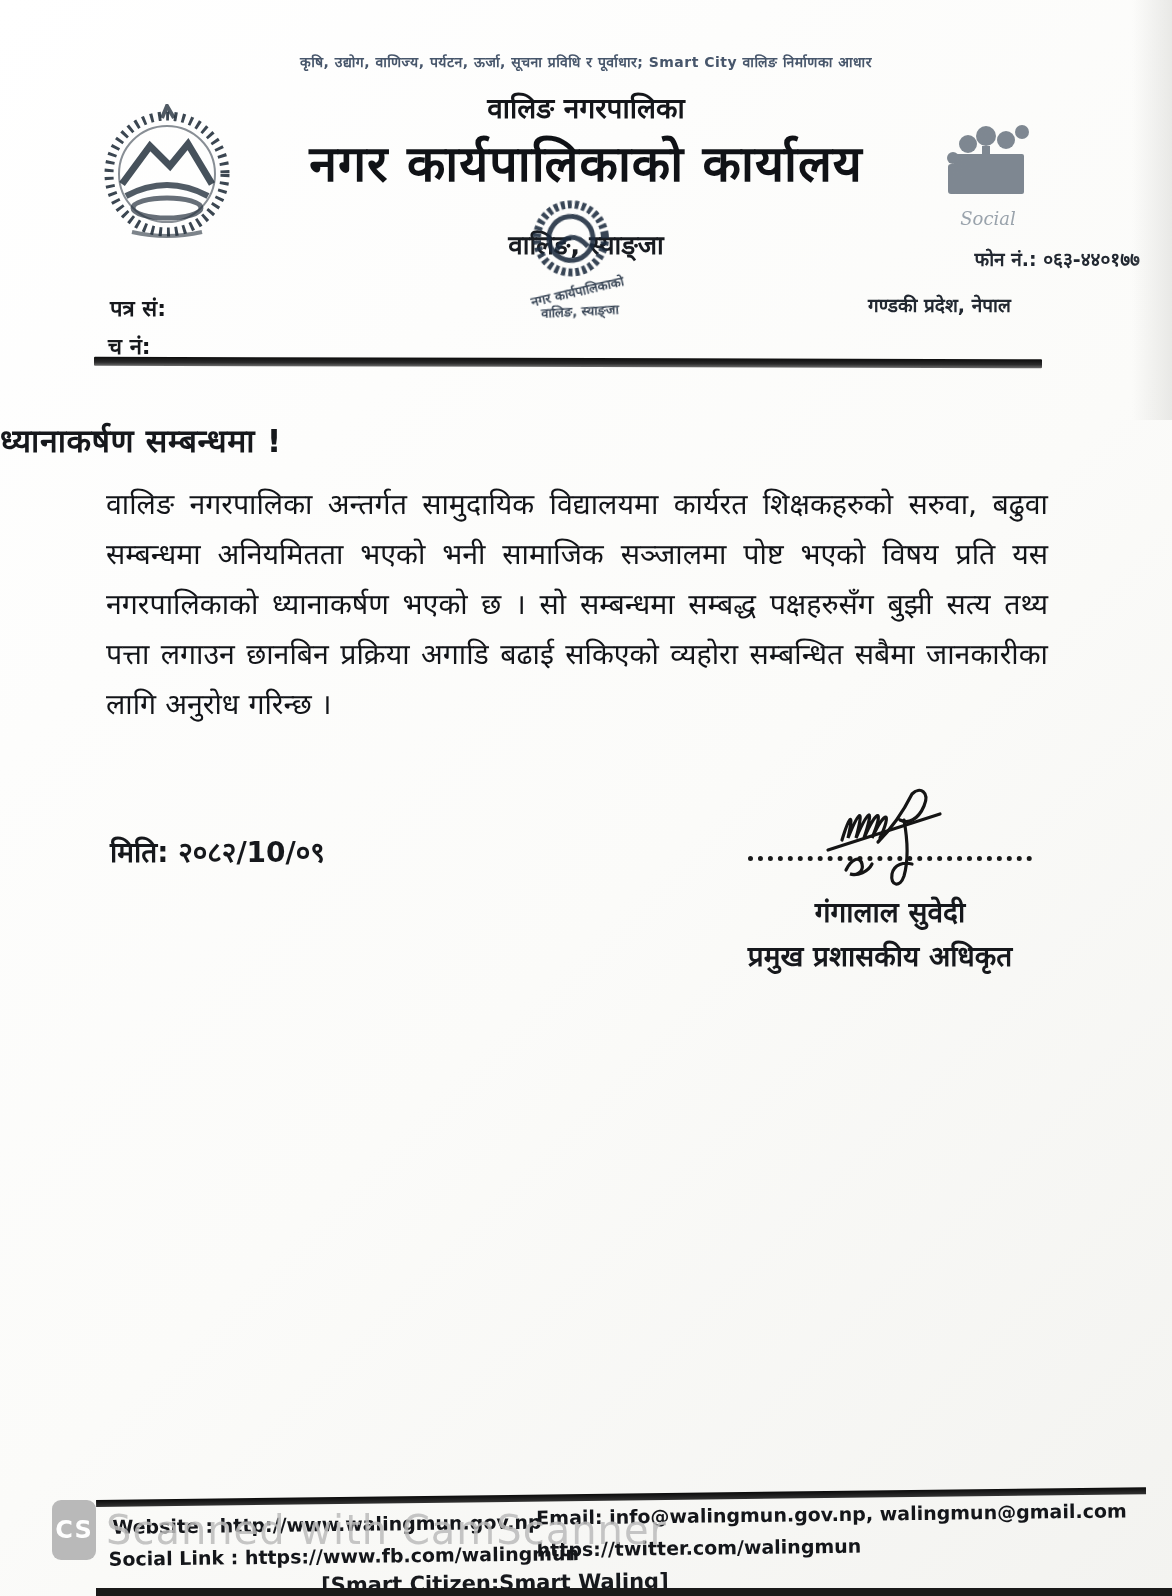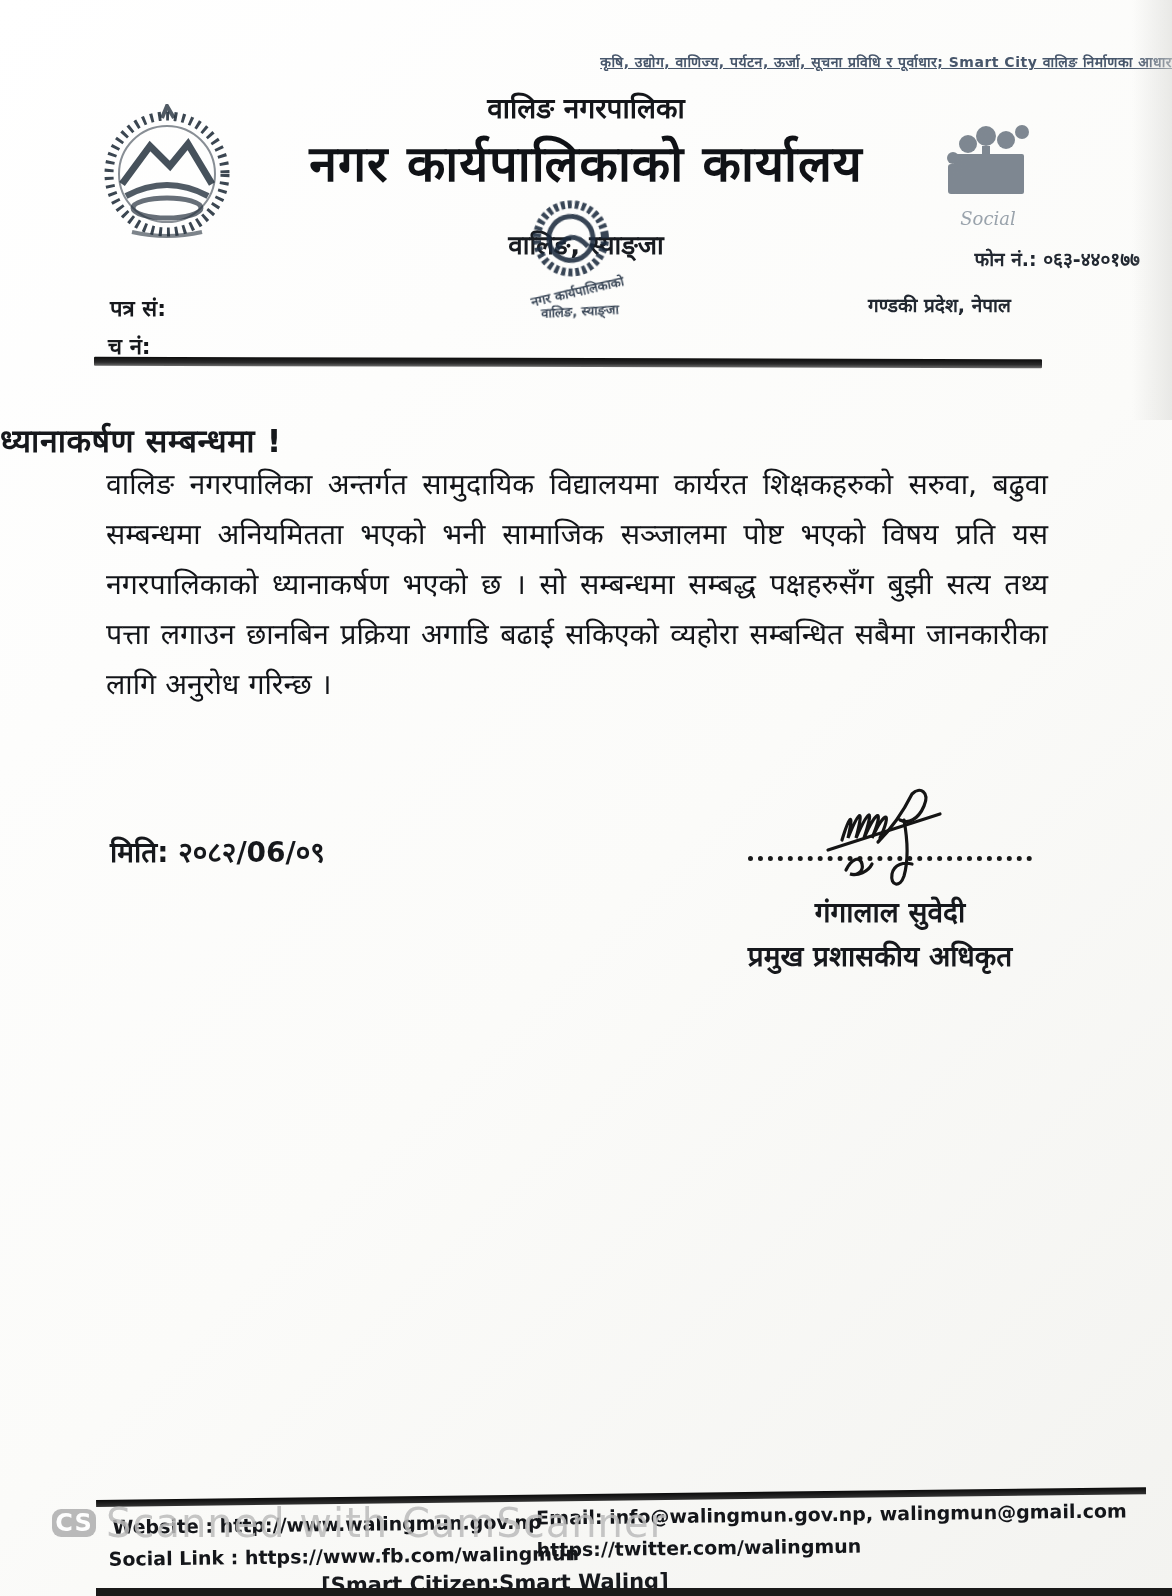--- a/index.html
+++ b/index.html
@@ -14,22 +14,22 @@
     background:linear-gradient(135deg,#ffffff 0%,#fbfbf9 55%,#f3f3f0 100%);
     color:#16181c;
   }
   .page::after{ 
     content:""; position:absolute; top:0; right:0; width:40px; height:420px;
     background:linear-gradient(to left,#dcdcd9,transparent); opacity:.6; pointer-events:none;
   }
   
   .tagline{
     position:absolute; top:52px; left:0; width:100%;
-    text-align:right; font-size:14px; color:#47566b; letter-spacing:.5px;
-    filter:blur(.4px); font-weight:600;text-decoration:underline;
+    text-align:center; font-size:14px; color:#47566b; letter-spacing:.5px;
+    filter:blur(.4px); font-weight:600;
   }
   .muni-name{
     position:absolute; top:88px; left:0; width:100%;
     text-align:center; font-size:28px; font-weight:bold; color:#14161a;
   }
   .office-title{
     position:absolute; top:128px; left:0; width:100%;
     text-align:center; font-size:50px; font-weight:bold; color:#101216;
     letter-spacing:1px;
   }
@@ -66,21 +66,21 @@
     position:absolute; top:358px; left:94px; width:948px; height:9px;
     background:linear-gradient(#0c0c0c,#2b2b2b 60%,#6b6b6b);
     transform:rotate(.15deg); border-radius:1px;
   }
   
   .subject{
     position:absolute; top:418px; left:0; width:100%;
     text-align:left; font-size:32px; font-weight:bold; letter-spacing:.5px;
   }
   .body-text{
-    position:absolute; top:460px; left:106px; width:942px;
+    position:absolute; top:480px; left:106px; width:942px;
     font-size:28.5px; line-height:50px; text-align:justify; color:#121418;
     font-weight:500;
   }
   .date-line{
     position:absolute; top:832px; left:110px; font-size:28px; font-weight:bold;
   }
   
   .sig-block{ position:absolute; top:790px; left:720px; width:340px; text-align:center; }
   .sig-dots{
     position:absolute; top:66px; left:28px; width:284px;
@@ -99,21 +99,21 @@
   .foot-row1r{ position:absolute; top:12px; left:536px; font-size:19px; font-weight:bold; color:#14161a; }
   .foot-row2l{ position:absolute; top:48px; left:108px; font-size:19px; font-weight:bold; color:#14161a; }
   .foot-row2r{ position:absolute; top:44px; left:536px; font-size:19px; font-weight:bold; color:#14161a; }
   .foot-slogan{ position:absolute; top:76px; left:320px; font-size:21px; font-weight:bold; color:#17191d; }
   .bottom-band{
     position:absolute; bottom:0; left:96px; width:1076px; height:8px; background:#1a1a1a;
   }
   
   .cs-wm{ position:absolute; top:1500px; left:52px; display:flex; align-items:center; gap:10px; z-index:5; }
   .cs-badge{
-    width:44px; height:28px; border-radius:9px; background:#b9b9b9;
+    width:44px; height:60px; border-radius:9px; background:#b9b9b9;
     color:#fefefe; font-size:24px; font-weight:bold; display:flex;
     align-items:center; justify-content:center; letter-spacing:1px;
   }
   .cs-text{
     font-size:40px; color:#bcbcbc; font-weight:500; letter-spacing:1px;
     white-space:nowrap; opacity:.85;
   }
 </style>
 </head>
 <body>
@@ -168,21 +168,21 @@
   </div>
 
   <div class="phone">फोन नं.: ०६३-४४०१७७</div>
   <div class="province">गण्डकी प्रदेश, नेपाल</div>
   <div class="refno">पत्र सं:</div>
   <div class="chano">च नं:</div>
   <div class="rule-top"></div>
 
   <div class="subject">ध्यानाकर्षण सम्बन्धमा !</div>
   <div class="body-text">वालिङ नगरपालिका अन्तर्गत सामुदायिक विद्यालयमा कार्यरत शिक्षकहरुको सरुवा, बढुवा सम्बन्धमा अनियमितता भएको भनी सामाजिक सञ्जालमा पोष्ट भएको विषय प्रति यस नगरपालिकाको ध्यानाकर्षण भएको छ । सो सम्बन्धमा सम्बद्ध पक्षहरुसँग बुझी सत्य तथ्य पत्ता लगाउन छानबिन प्रक्रिया अगाडि बढाई सकिएको व्यहोरा सम्बन्धित सबैमा जानकारीका लागि अनुरोध गरिन्छ ।</div>
-  <div class="date-line">मिति: २०८२/06/०९</div>
+  <div class="date-line">मिति: २०८२/10/०९</div>
 
   <div class="sig-block">
     <div class="sig-dots"></div>
     <div class="sig-scribble">
       <svg width="180" height="110" viewBox="0 0 180 110">
         <g fill="none" stroke="#151515" stroke-width="3.2" stroke-linecap="round">
           <path d="M30 56 C38 30 42 28 36 54 C48 24 52 24 44 54 C58 22 62 24 52 54 C66 22 72 26 60 54 C74 24 80 28 68 54"></path>
           <path d="M66 58 C84 40 96 18 100 10 C108 2 118 8 112 22 C106 36 96 40 88 36"></path>
           <path d="M16 66 L128 30"></path>
           <path d="M92 36 C96 58 96 78 92 92 C88 104 78 102 80 90 C82 80 92 78 100 80"></path>

